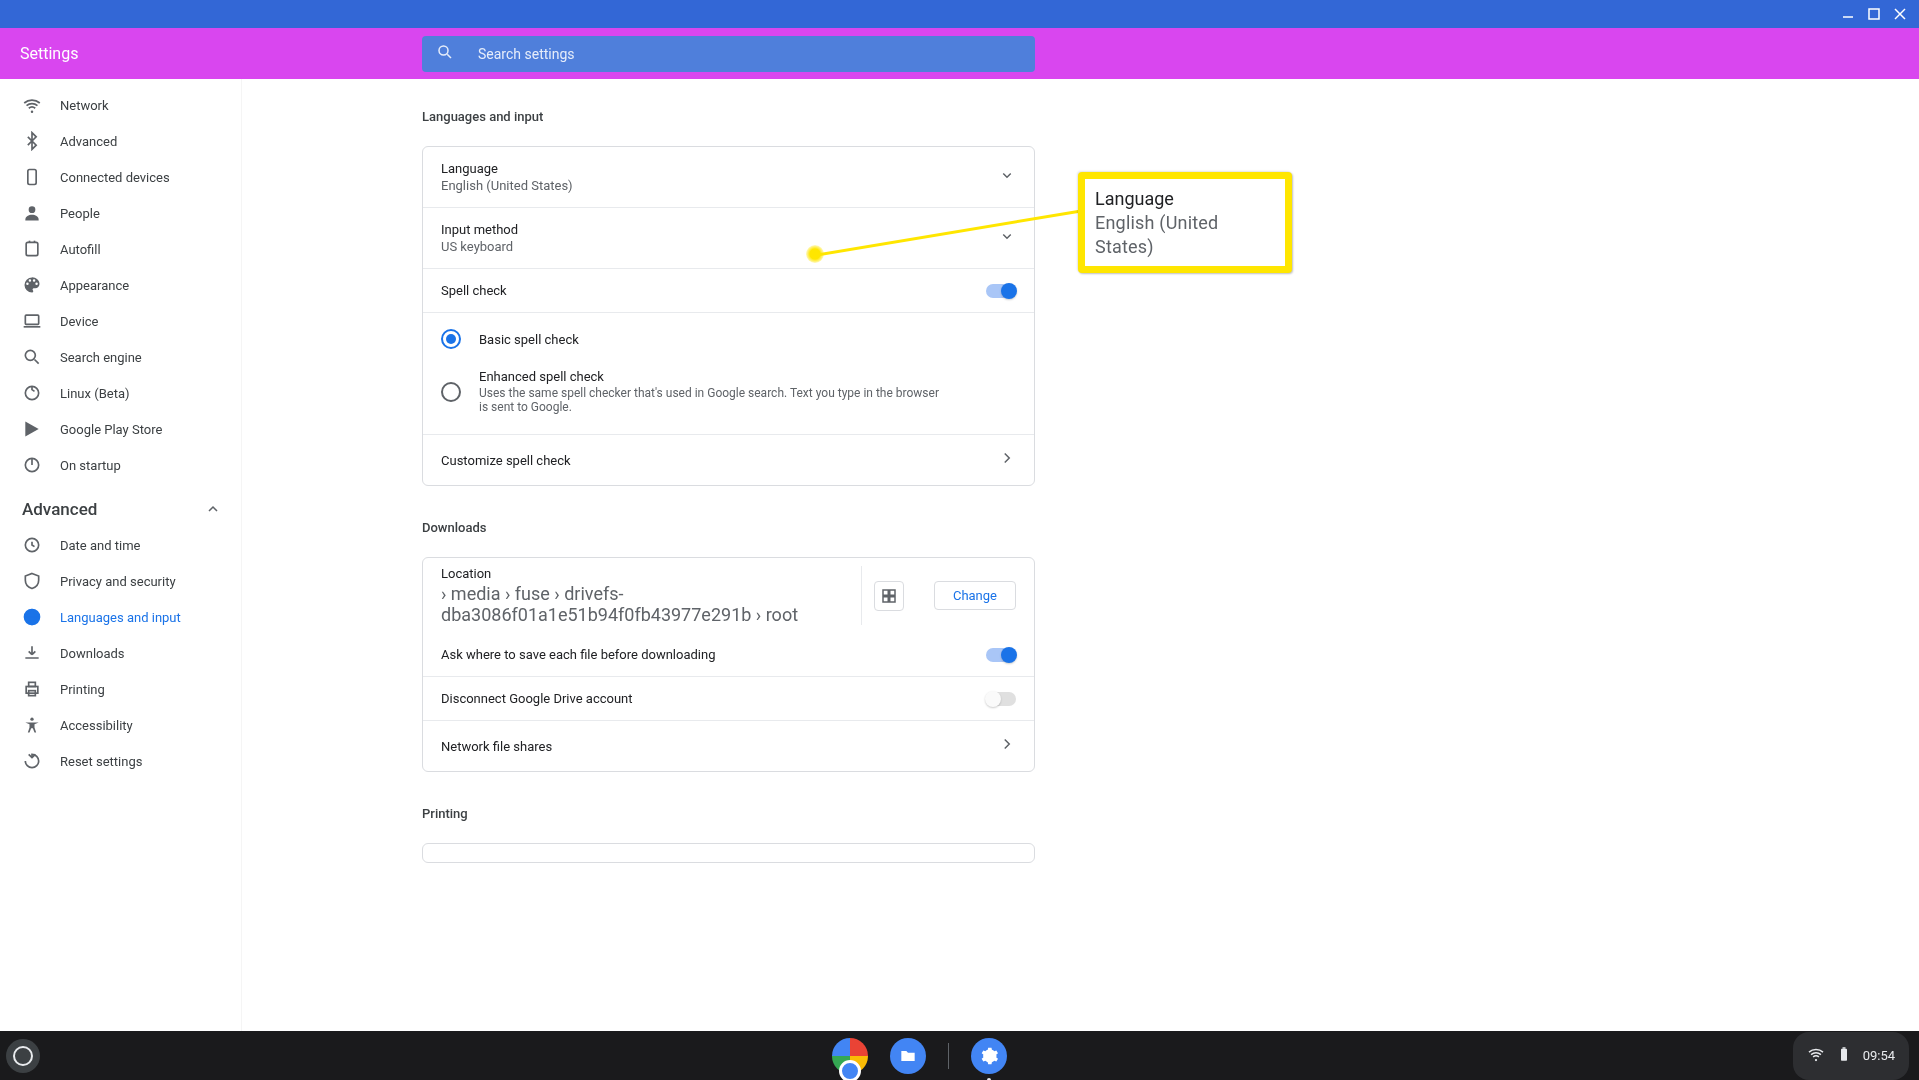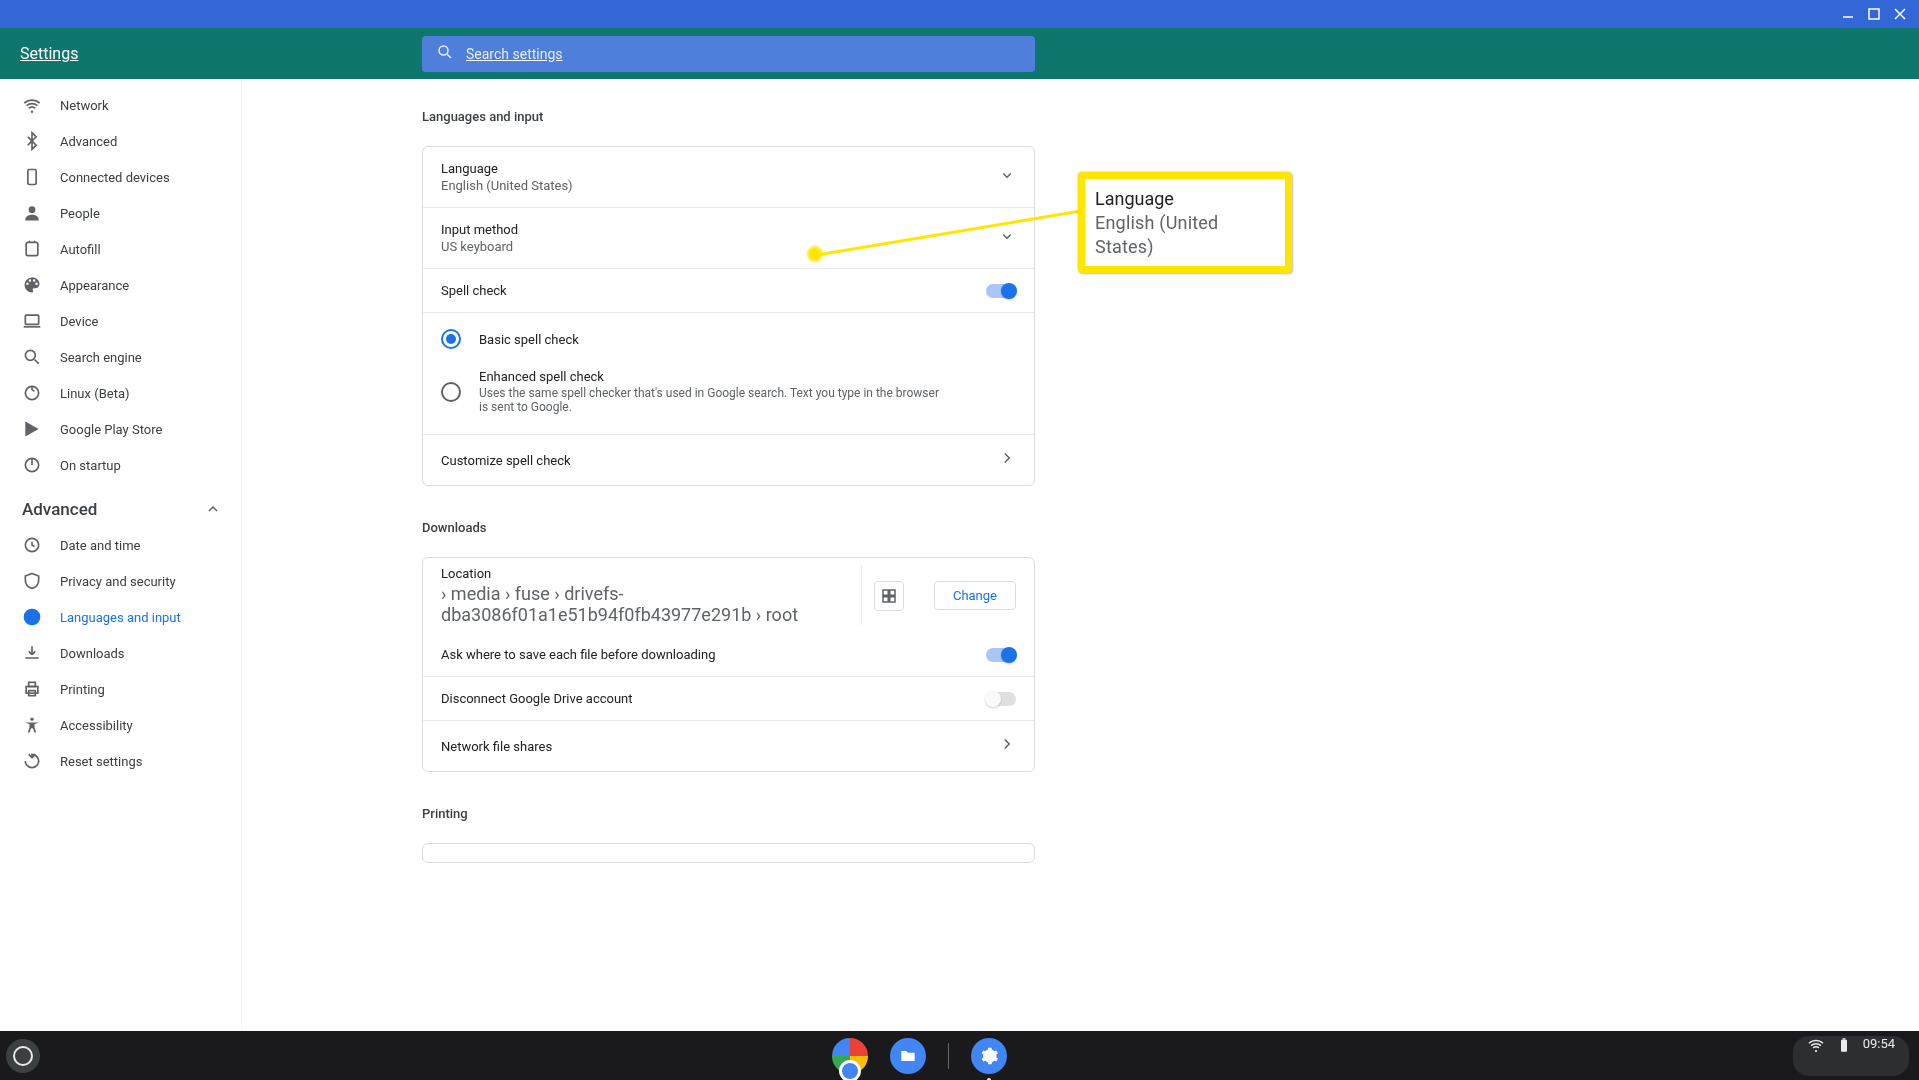--- a/index.html
+++ b/index.html
@@ -31,40 +31,40 @@
   display: flex;
   align-items: center;
   justify-content: center;
   color: #fff;
 }
 .window-chrome svg { stroke: #fff; }
 
 
 .header {
   height: 51px;
-  background: #0f766e;
+  background: #d946ef;
   display: flex;
   align-items: center;
   padding: 0 20px;
   color: #fff;
-  text-decoration: underline;
 }
 .header-title {
   font-size: 16px;
   font-weight: 400;
   width: 402px;
 }
 .search-wrap {
   width: 613px;
   height: 36px;
   background: #4f7fdb;
   border-radius: 4px;
   display: flex;
   align-items: center;
   padding: 0 14px;
+  gap: 12px;
 }
 .search-wrap input {
   background: none;
   border: none;
   outline: none;
   color: #fff;
   font-size: 14px;
   margin-left: 12px;
   width: 100%;
 }
@@ -363,23 +363,24 @@
   position:absolute;
   bottom:-8px; left:50%;
   transform:translateX(-50%);
   width:4px; height:4px;
   border-radius:2px;
   background:#e8eaed;
 }
 .taskbar-right {
   padding: 0 14px;
   display: flex;
+  align-items: center;
   gap: 10px;
   background: #2d2e31;
-  height: 40px;
+  height: 48px;
   border-radius: 16px;
   margin-right: 10px;
   color:#e8eaed;
   font-size:13px;
 }
 
 
 .ico18 { width:18px; height:18px; }
 .ico20 { width:20px; height:20px; }
 </style>

